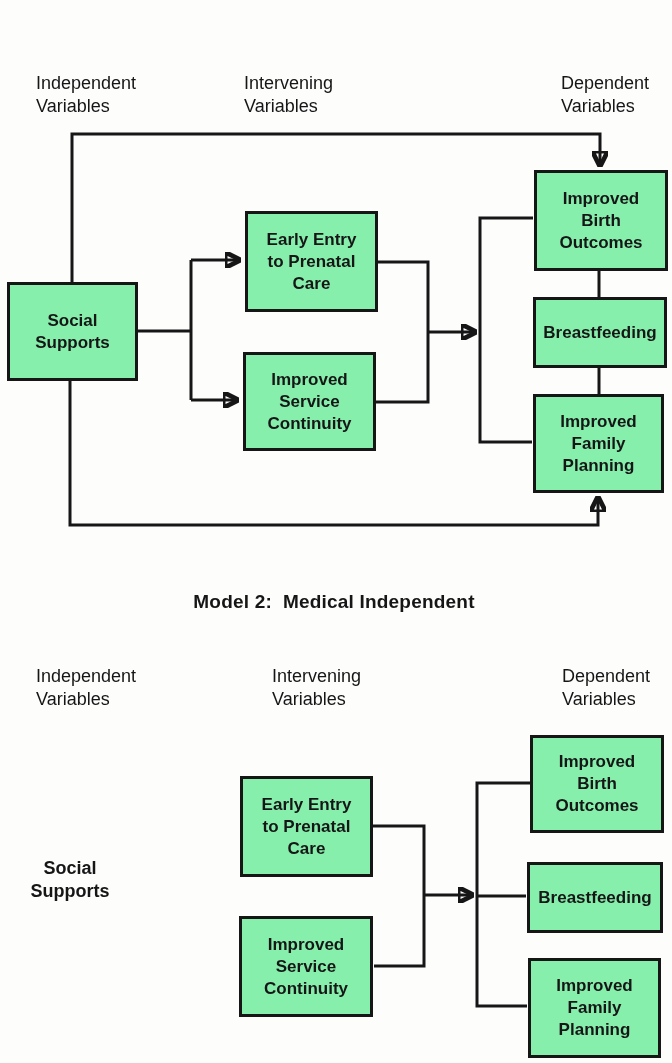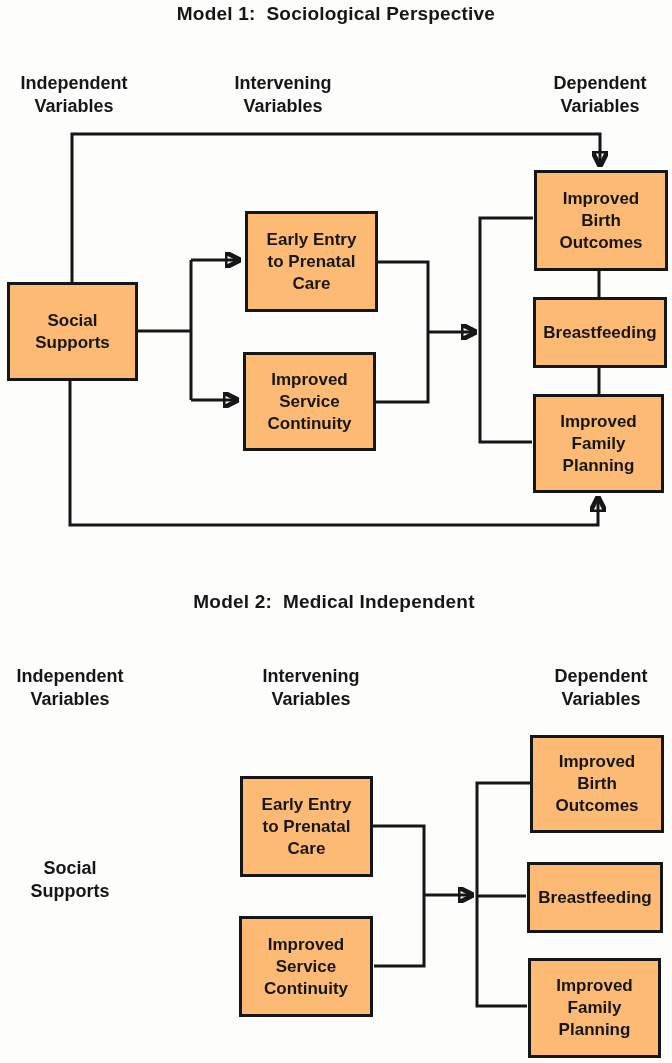--- a/index.html
+++ b/index.html
@@ -29,30 +29,31 @@
     position: absolute;
     font-size: 19px;
     font-weight: bold;
     text-align: center;
     white-space: pre;
     letter-spacing: 0.2px;
   }
   .col-header {
     position: absolute;
     font-size: 18px;
-    font-weight: bold;
-    text-align: center;
+    font-weight: normal;
+    text-align: left;
     line-height: 23px;
     white-space: pre-line;
+    padding-left: 36px;
   }
   .node-box {
     position: absolute;
     box-sizing: border-box;
     border: 3px solid #161616;
-    background: #fdba74;
+    background: #86efac;
     display: flex;
     align-items: center;
     justify-content: center;
     text-align: center;
     font-size: 17px;
     font-weight: bold;
     line-height: 22px;
     white-space: pre-line;
   }
   .free-label {
@@ -87,21 +88,20 @@
     <path d="M533,218 L480,218 L480,442 L532,442"></path>
     <path d="M599,269 L599,298"></path>
     <path d="M599,366 L599,395"></path>
 
     <path d="M373,826 L424,826 L424,966 L374,966"></path>
     <path d="M424,895 L473,895" marker-end="url(#arr)"></path>
     <path d="M531,783 L477,783 L477,1006 L527,1006"></path>
     <path d="M477,896 L526,896"></path>
   </svg>
 
-  <div class="model-title" style="left:136px; top:3px; width:400px;">Model 1:  Sociological Perspective</div>
 
   <div class="col-header" style="left:0px; top:72px; width:148px;">Independent
 Variables</div>
   <div class="col-header" style="left:208px; top:72px; width:150px;">Intervening
 Variables</div>
   <div class="col-header" style="left:525px; top:72px; width:150px;">Dependent
 Variables</div>
 
   <div class="node-box" style="left:7px; top:282px; width:131px; height:99px;">Social
 Supports</div>

